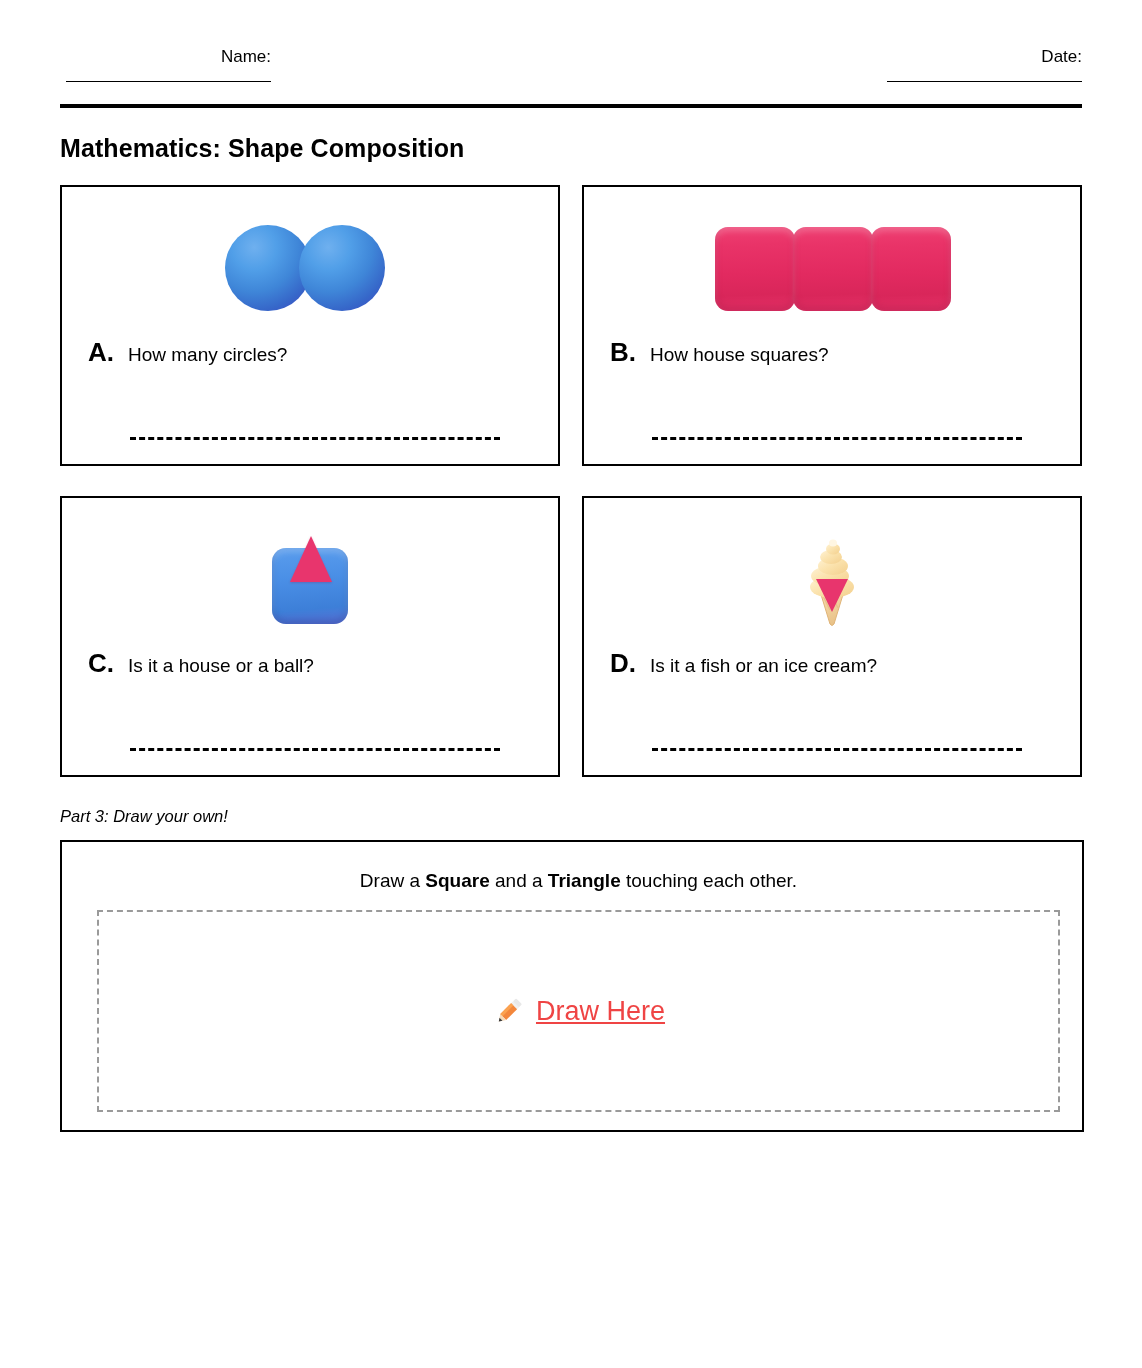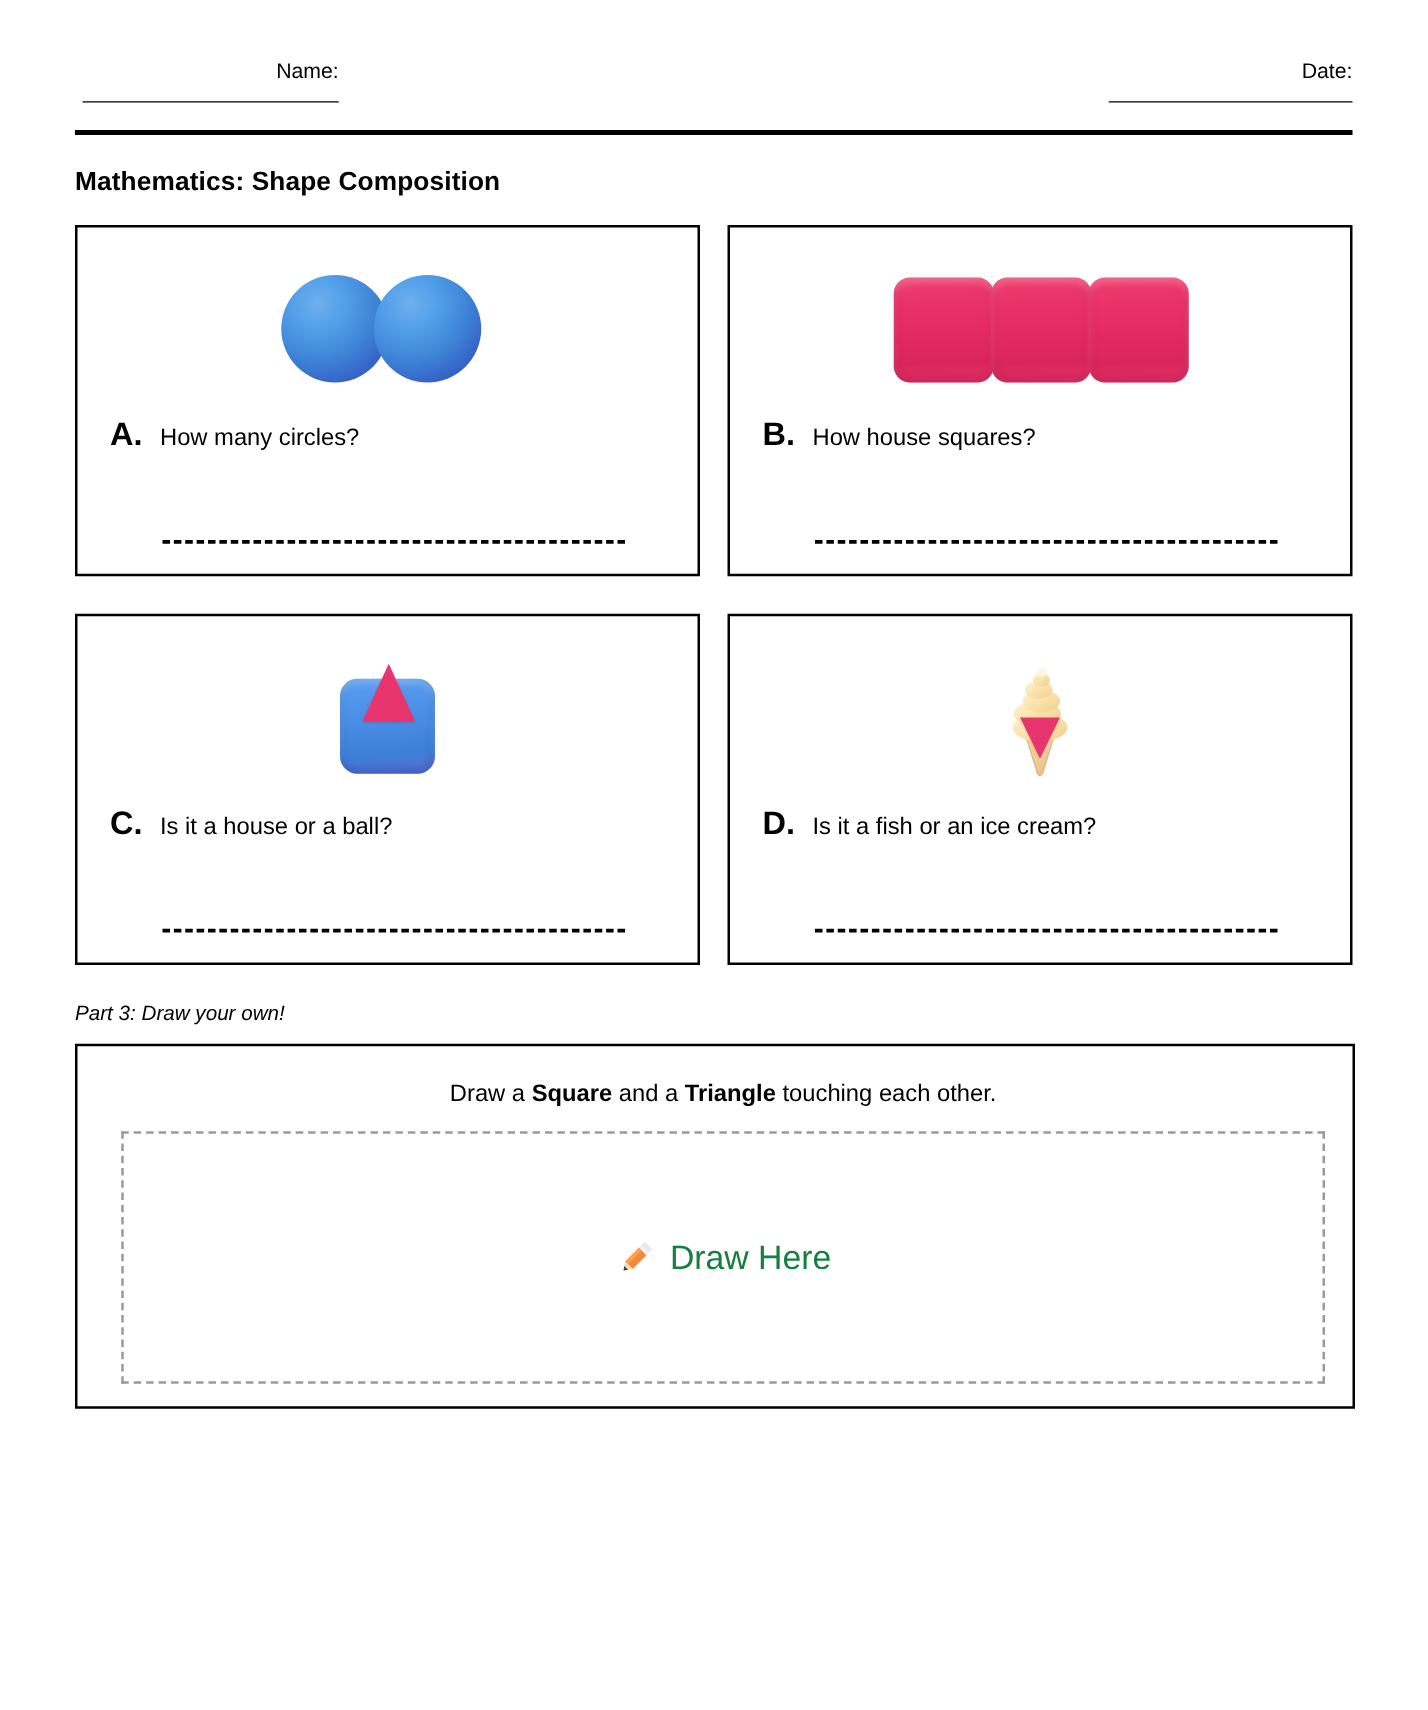--- a/index.html
+++ b/index.html
@@ -49,21 +49,21 @@
   .rule-date { width: 195px; }
 
   .hr-thick {
     border: none;
     border-top: 4px solid #000;
     margin: 0 0 26px 0;
   }
 
   
   .worksheet-title {
-    font-size: 21px;
+    font-size: 25px;
     font-weight: bold;
     margin: 0 0 22px 0;
     letter-spacing: 0.1px;
   }
   .part-label {
     font-size: 16.5px;
     font-style: italic;
     margin: 0 0 14px 0;
   }
 
@@ -215,21 +215,22 @@
   .draw-area {
     border: 2.2px dashed #9a9a9a;
     height: 202px;
     display: flex;
     align-items: center;
     justify-content: center;
     gap: 10px;
   }
   .draw-here-text {
     font-size: 27px;
-    color: #15803d;
+    color: #ef4444;
+    text-decoration: underline;
   }
   .pencil-icon { display: block; }
 </style>
 </head>
 <body>
 
 <div class="page">
 
   <div class="header-row">
     <div class="field">

